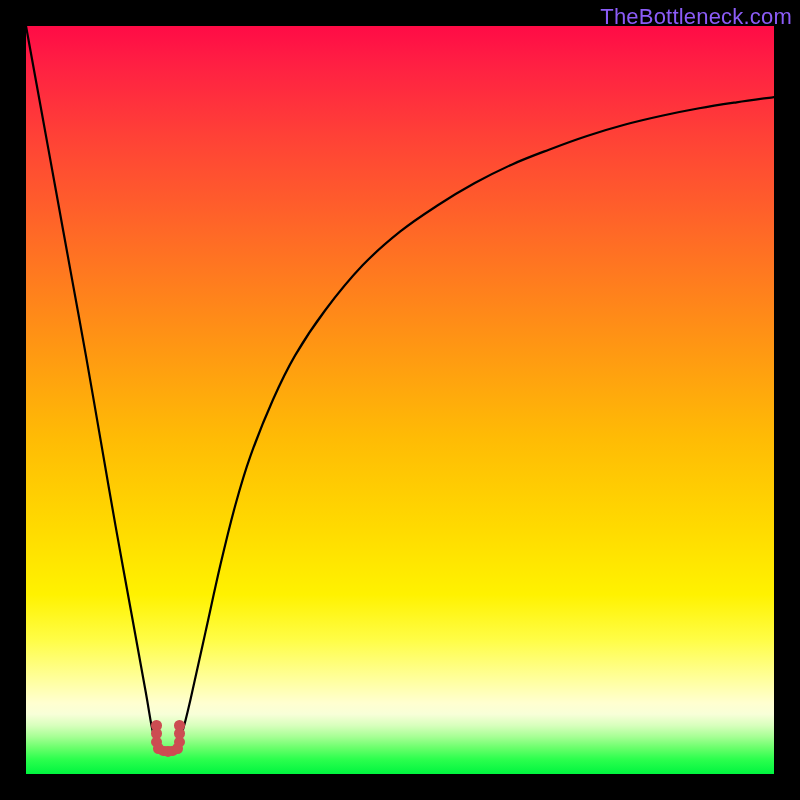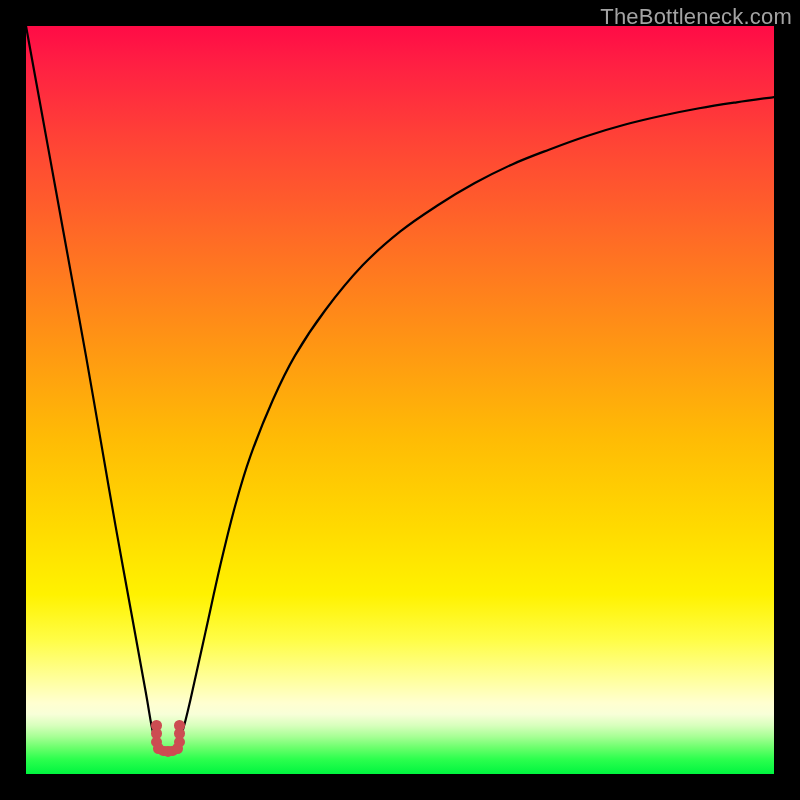--- a/index.html
+++ b/index.html
@@ -70,21 +70,21 @@
   }
   .seg {
     position: absolute;
     background: #cc4d52;
     border-radius: 50%;
   }
   .watermark {
     position: absolute;
     top: 4px;
     right: 8px;
-    color: #a3a3a3;
+    color: #8b5cf6;
     font-size: 22px;
     letter-spacing: 0.2px;
     font-weight: 400;
   }
 </style>
 </head>
 <body>
 
 <div class="frame">
 

